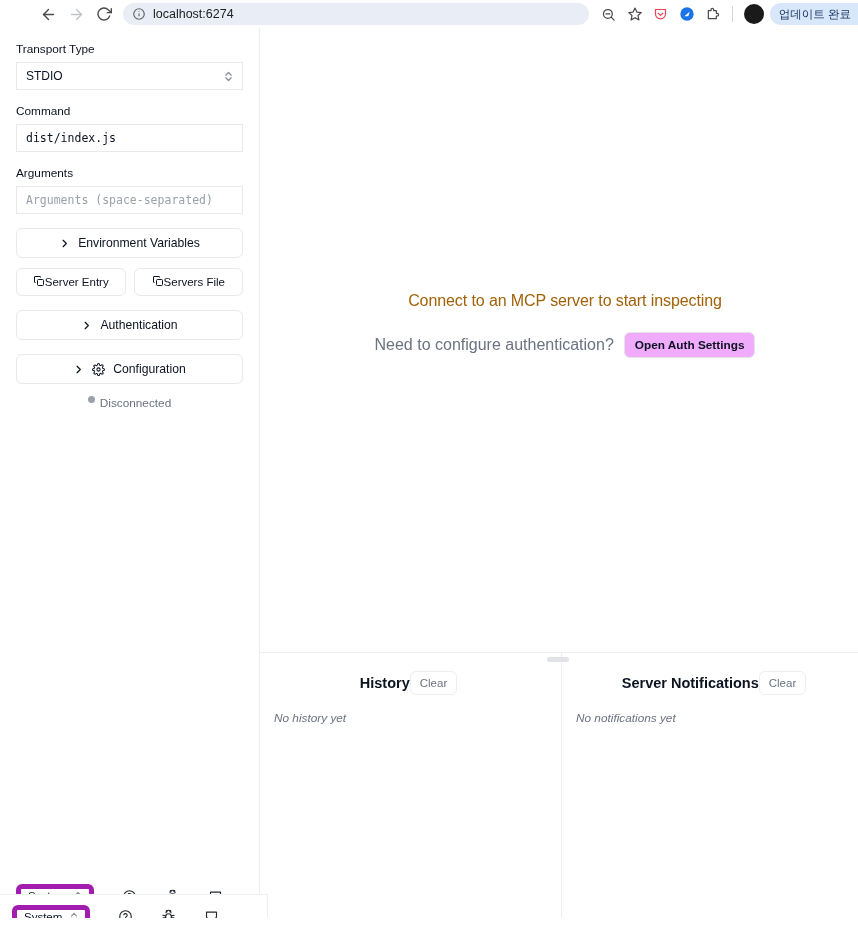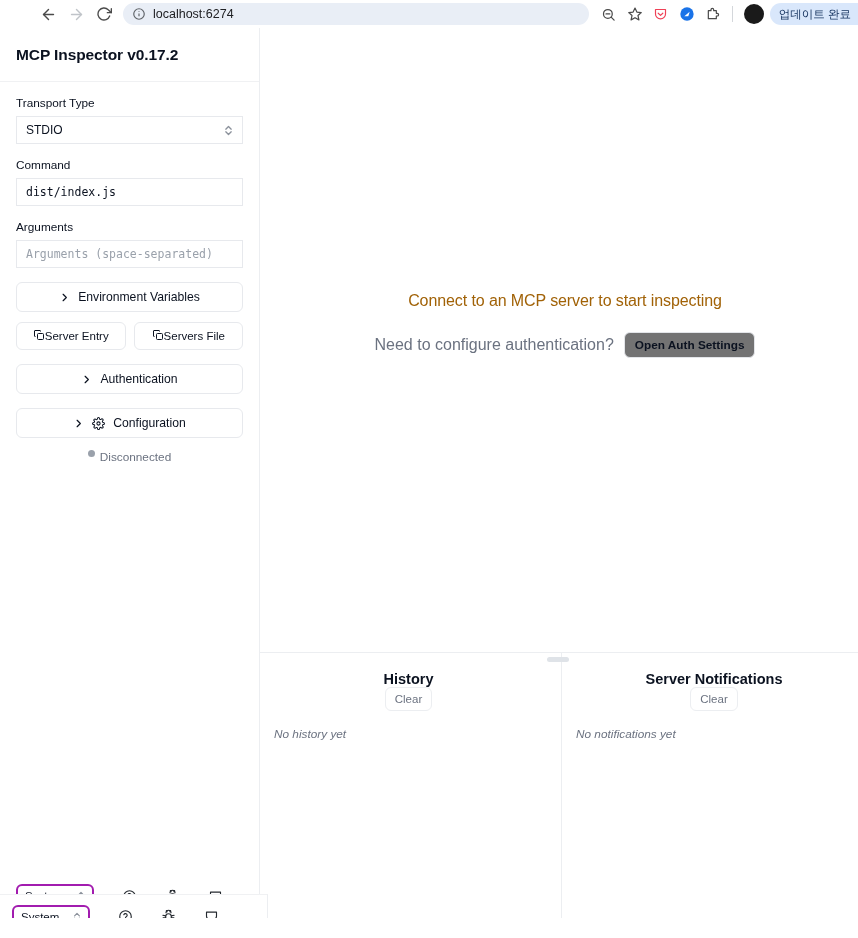--- a/index.html
+++ b/index.html
@@ -188,21 +188,21 @@
   
   .sidebar-footer {
     height: 44px;
     display: flex; align-items: center;
     padding: 0 16px;
     gap: 0;
     background: #ffffff;
   }
   .sys-select {
     width: 78px; height: 24px;
-    border: 2px solid #a21caf; border-radius: 6px;
+    border: 5px solid #a21caf; border-radius: 6px;
     background: #ffffff;
     display: flex; align-items: center;
     padding: 0 7px;
     font-size: 11.5px; color: #0b1220;
   }
   .sys-select .sel-val { flex: 1 1 auto; }
   .footer-icons { display: flex; align-items: center; gap: 28px; margin-left: 28px; }
   .f-icon { color: #24292f; display: flex; align-items: center; justify-content: center; }
 
   
@@ -238,21 +238,21 @@
   }
   .empty-sub-row {
     display: flex; align-items: center; gap: 10px;
     margin-top: 22px;
   }
   .empty-sub-text { font-size: 16px; color: #6b7280; }
   .auth-btn {
     height: 26px;
     border: 1px solid #e3e5e9;
     border-radius: 6px;
-    background: #737373;
+    background: #f0abfc;
     display: flex; align-items: center;
     padding: 0 10px;
     font-size: 11.8px; font-weight: bold; color: #0b1220;
   }
 
   .bottom-panels {
     flex: 1 1 auto;
     border-top: 1px solid #eceef1;
     display: flex;
     position: relative;
@@ -261,21 +261,20 @@
   .panel {
     padding: 18px 14px 0 14px;
     min-width: 0;
     position: relative;
   }
   .panel.history { flex: 0 0 302px; border-right: 1px solid #eceef1; }
   .panel.notifications { flex: 1 1 auto; }
   .panel-head {
     display: flex; align-items: center; justify-content: center;
     padding-right: 4px;
-    flex-direction: column;
   }
   .panel-title { font-size: 14.5px; font-weight: bold; color: #0b1220; }
   .clear-btn {
     height: 24px;
     border: 1px solid #eceef1;
     border-radius: 6px;
     background: #ffffff;
     display: flex; align-items: center;
     padding: 0 9px;
     font-size: 11.5px; color: #6b7280;
@@ -370,23 +369,20 @@
         <i></i>
       </span>
   </div>
 </div>
 
 <div class="viewport">
   <div class="app">
 
     <div class="sidebar">
 
-      <div class="sidebar-header">
-        <span class="sidebar-title">MCP Inspector v0.17.2</span>
-      </div>
 
       <div class="sidebar-body">
 
         <div class="field-label">Transport Type</div>
         <div class="select-box">
           <span class="sel-val">STDIO</span>
           <span class="chev-updown">
             <svg width="9" height="13" viewBox="0 0 10 14" fill="none" stroke="currentColor" stroke-width="1.5" stroke-linecap="round" stroke-linejoin="round">
                 <polyline points="2 5.5 5 2.5 8 5.5"></polyline>
                 <polyline points="2 8.5 5 11.5 8 8.5"></polyline>

